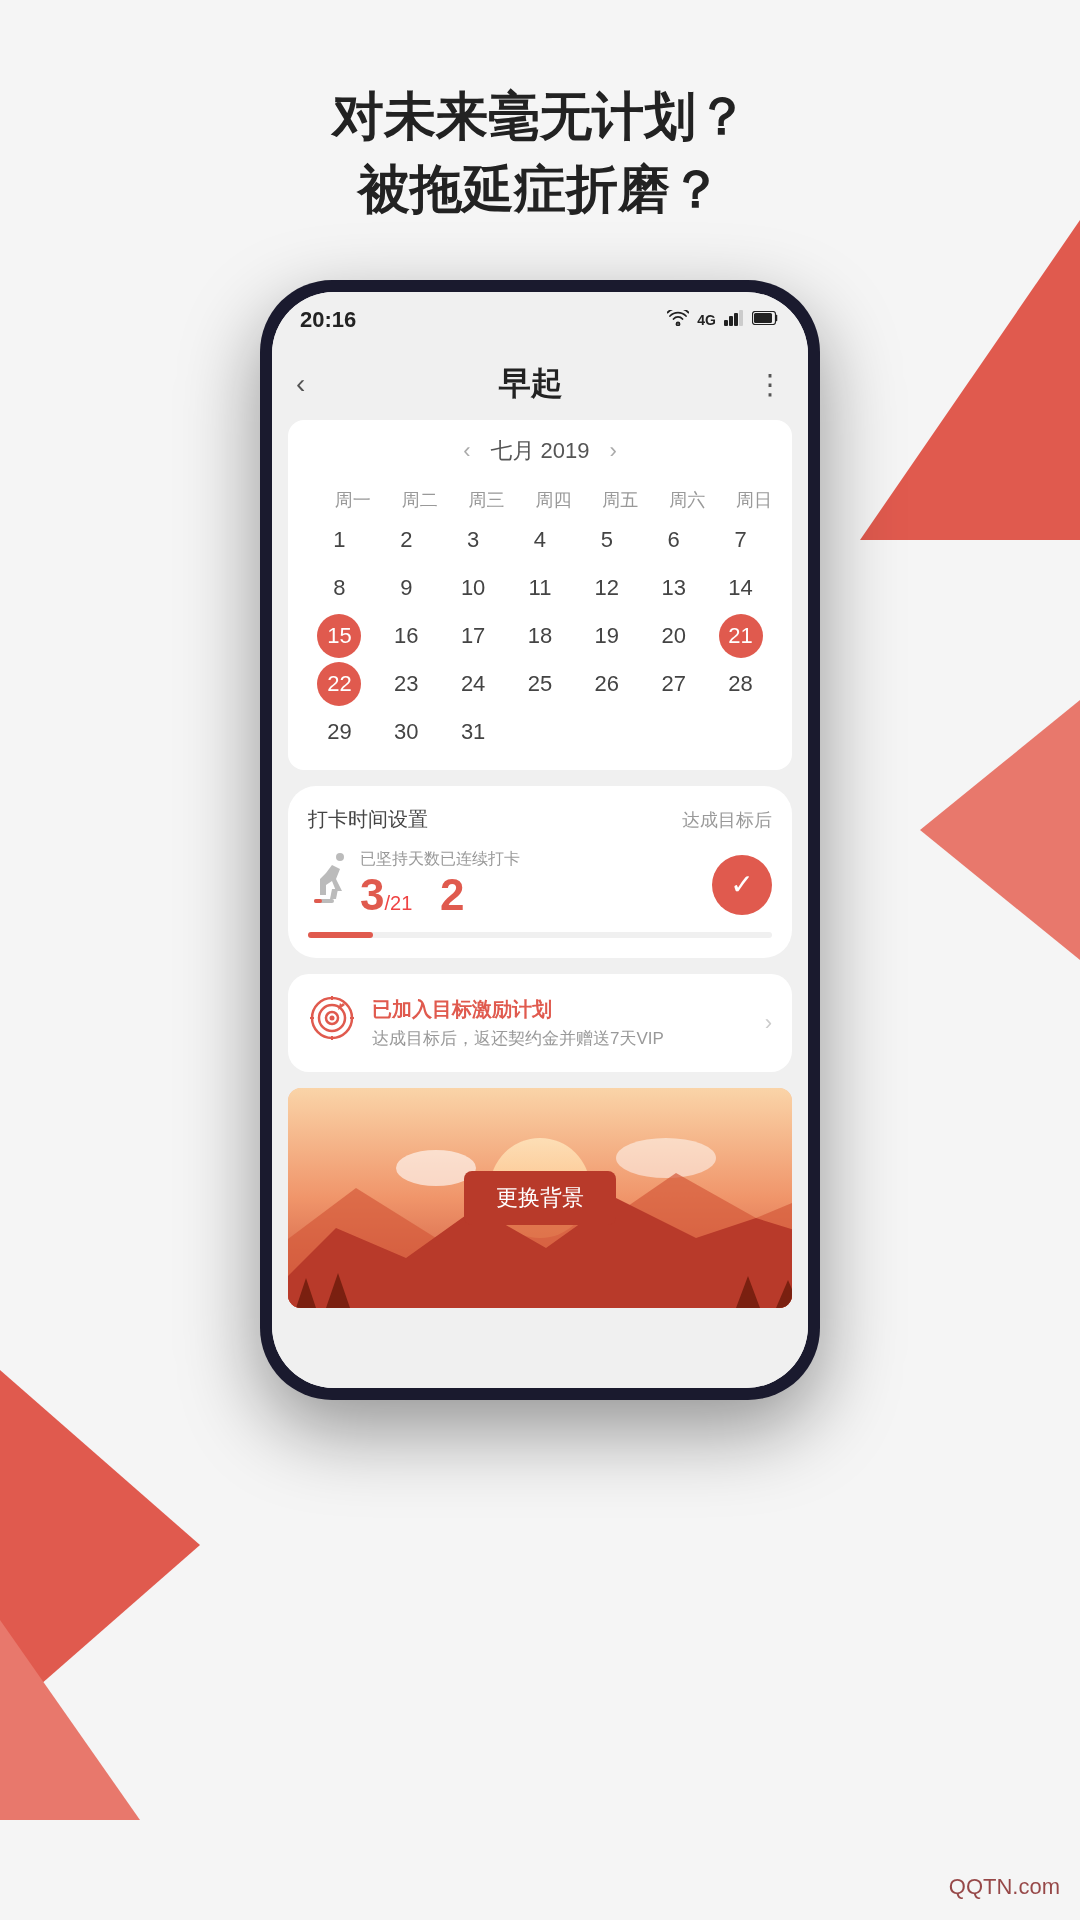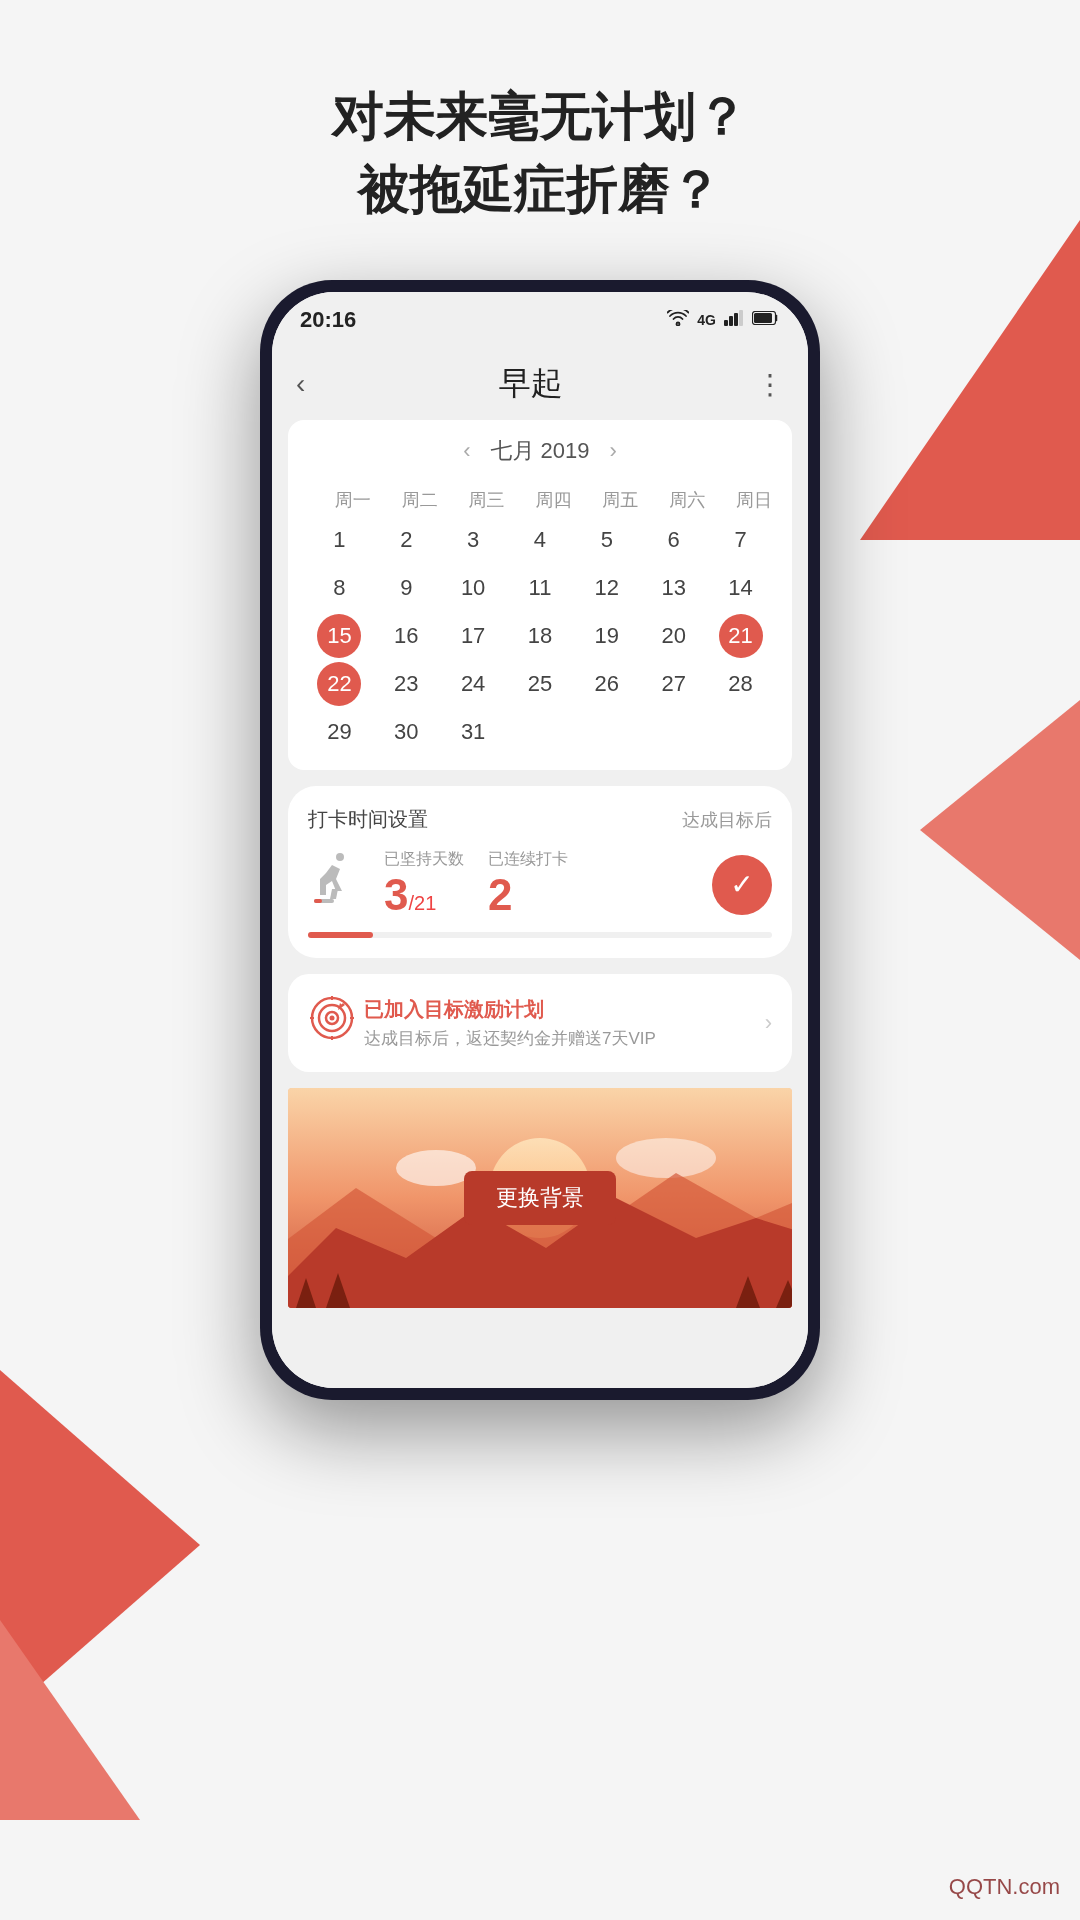--- a/index.html
+++ b/index.html
@@ -124,21 +124,21 @@
     .back-btn {
       font-size: 28px;
       color: #555;
       cursor: pointer;
       display: flex;
       align-items: center;
       gap: 8px;
     }
     .page-title {
       font-size: 32px;
-      font-weight: 400;
+      font-weight: 700;
       color: #222;
     }
     .more-btn {
       font-size: 28px;
       color: #555;
       cursor: pointer;
     }
 
     
     .content-area {
@@ -222,21 +222,20 @@
       color: #444;
     }
     .stats-all-day {
       font-size: 18px;
       color: #999;
     }
 
     .stats-body {
       display: flex;
       align-items: center;
-      gap: 24px;
     }
     .runner-icon {
       font-size: 48px;
       color: #bbb;
     }
     .stat-item {
       display: flex;
       flex-direction: column;
     }
     .stat-desc {
@@ -281,21 +280,21 @@
     }
 
     
     .goal-card {
       background: white;
       margin: 0 16px 16px;
       border-radius: 21px;
       padding: 20px;
       display: flex;
       align-items: center;
-      gap: 8px;
+      gap: 16px;
     }
     .goal-icon {
       font-size: 44px;
       color: #e05a4e;
     }
     .goal-text {
       flex: 1;
     }
     .goal-title {
       font-size: 20px;
@@ -308,21 +307,21 @@
       margin-top: 4px;
     }
     .goal-arrow {
       font-size: 22px;
       color: #ccc;
     }
 
     
     .bg-card {
       margin: 0 16px 16px;
-      border-radius: 4px;
+      border-radius: 13px;
       overflow: hidden;
       height: 220px;
       position: relative;
       background: linear-gradient(180deg, #f7c59f 0%, #e8956d 40%, #c94f3a 70%, #8b2a1a 100%);
     }
 
     
     .landscape-svg {
       width: 100%;
       height: 100%;

